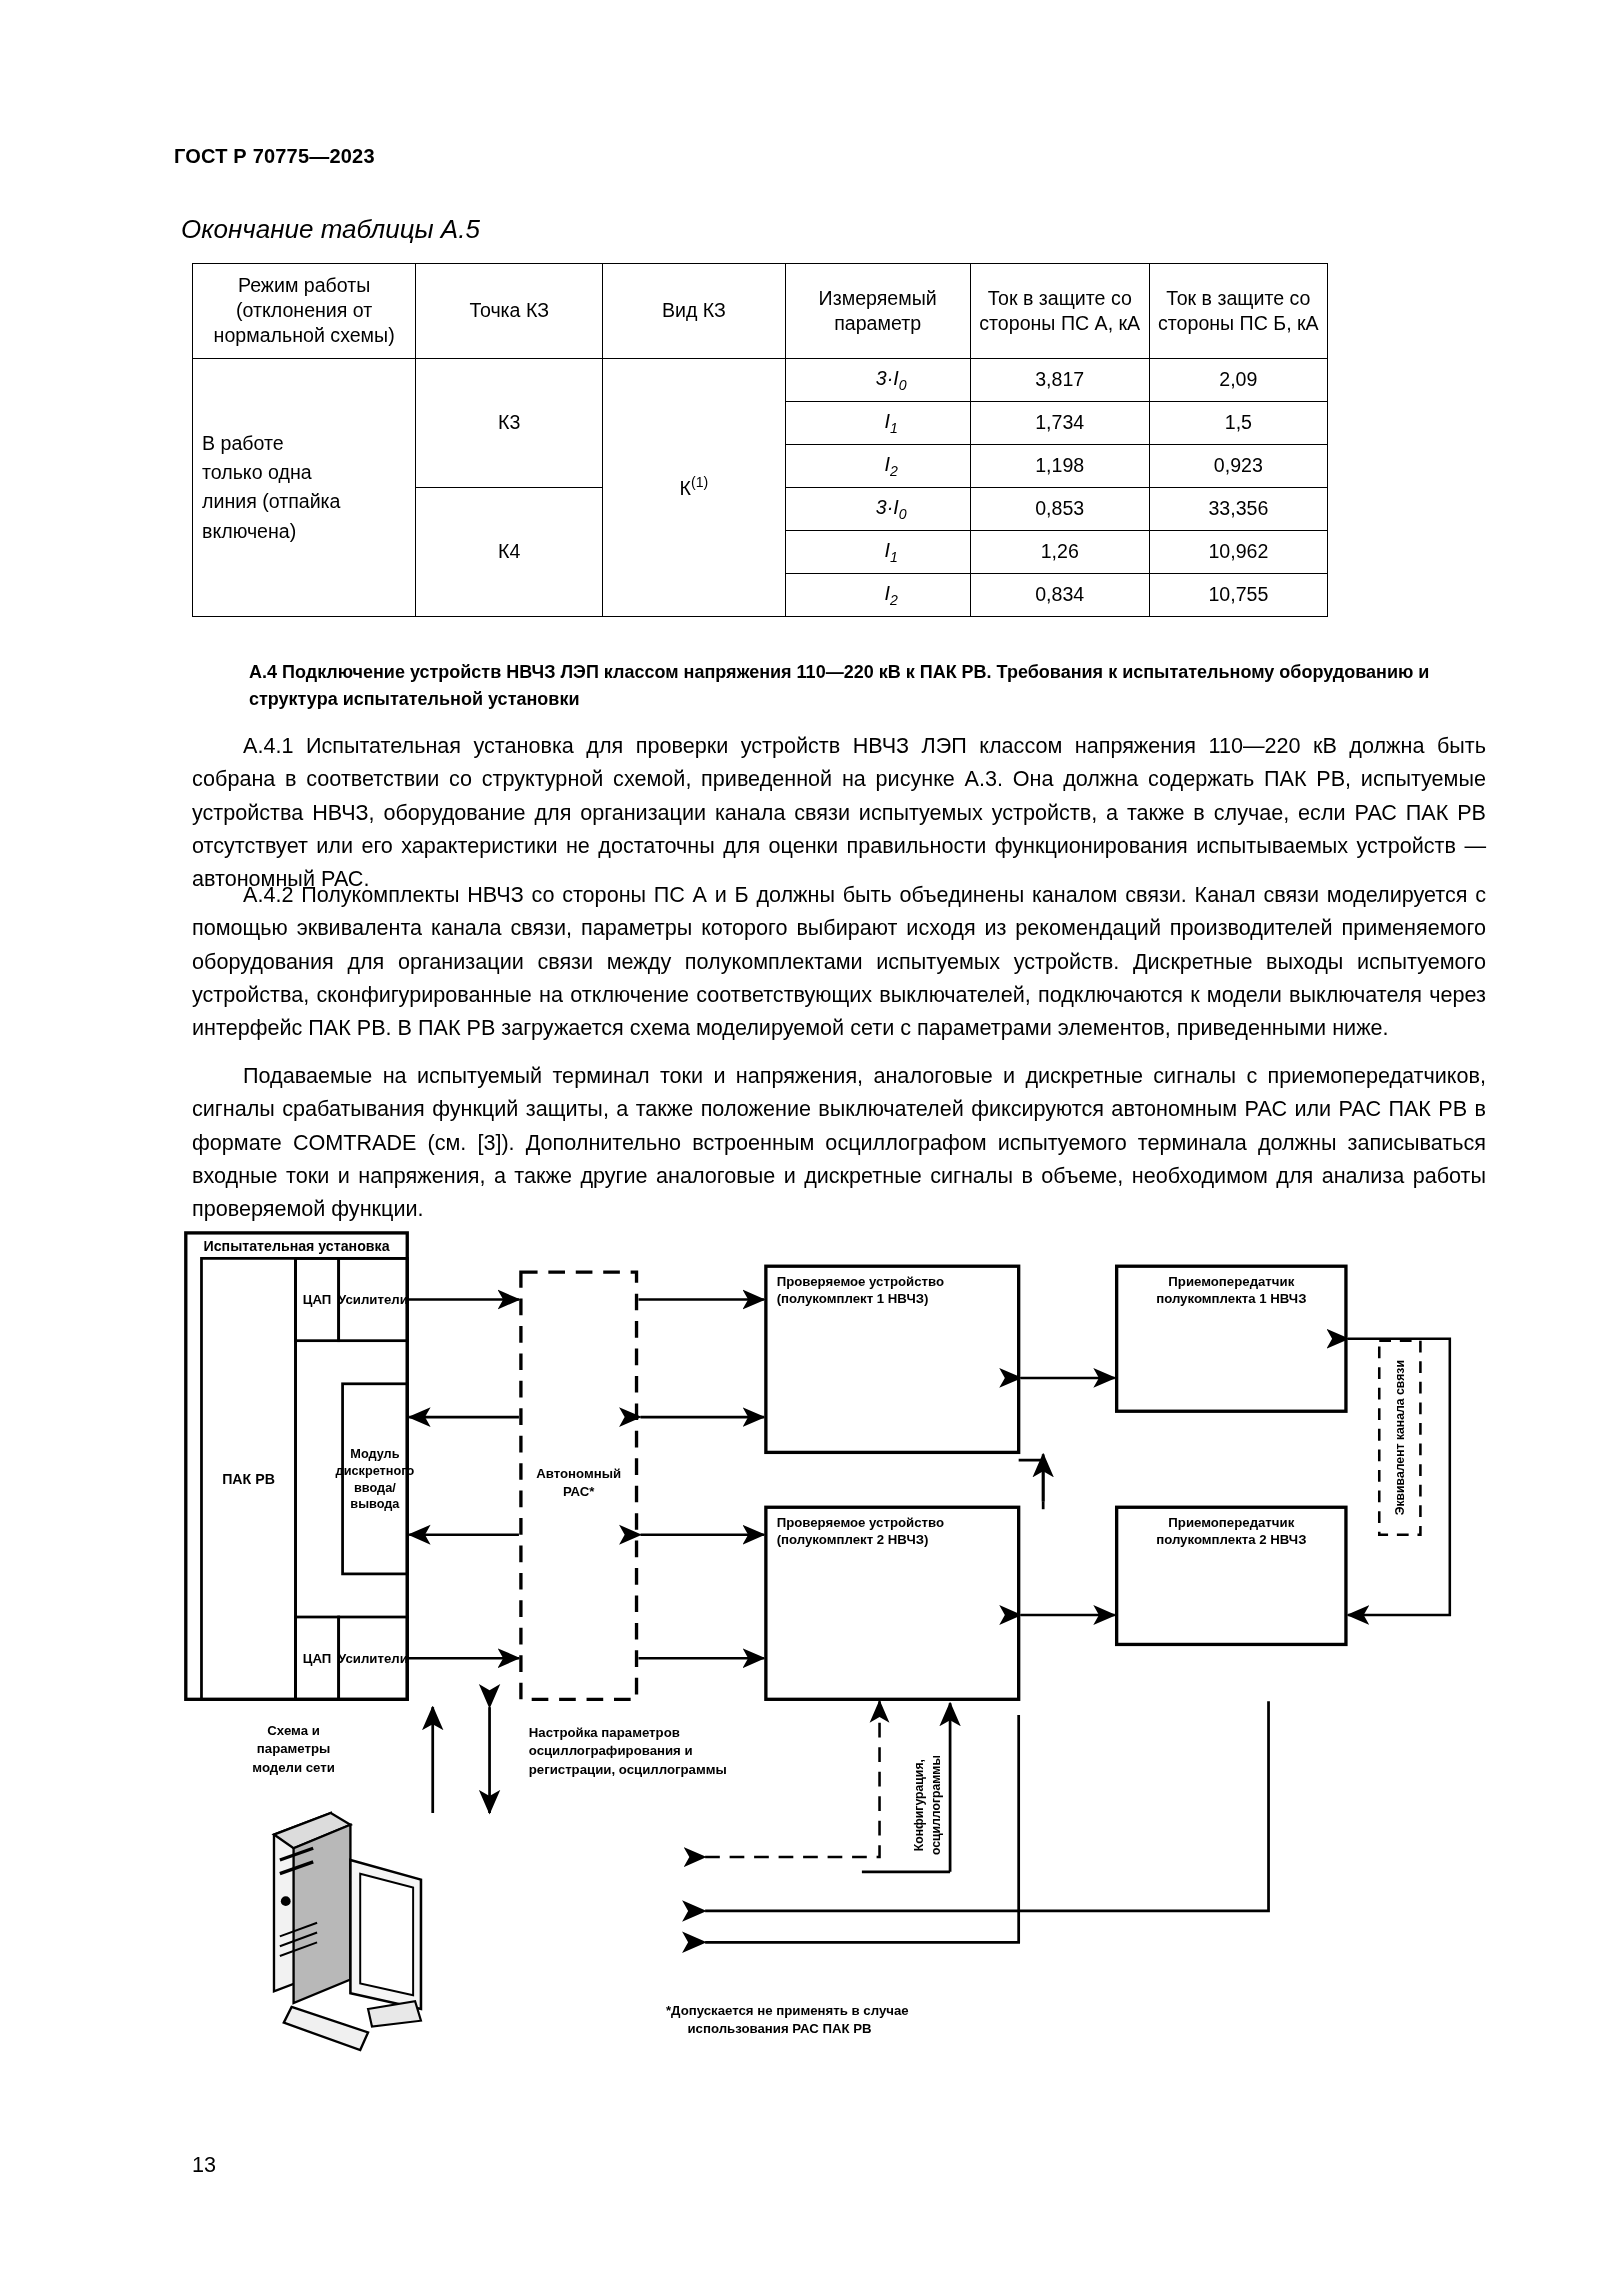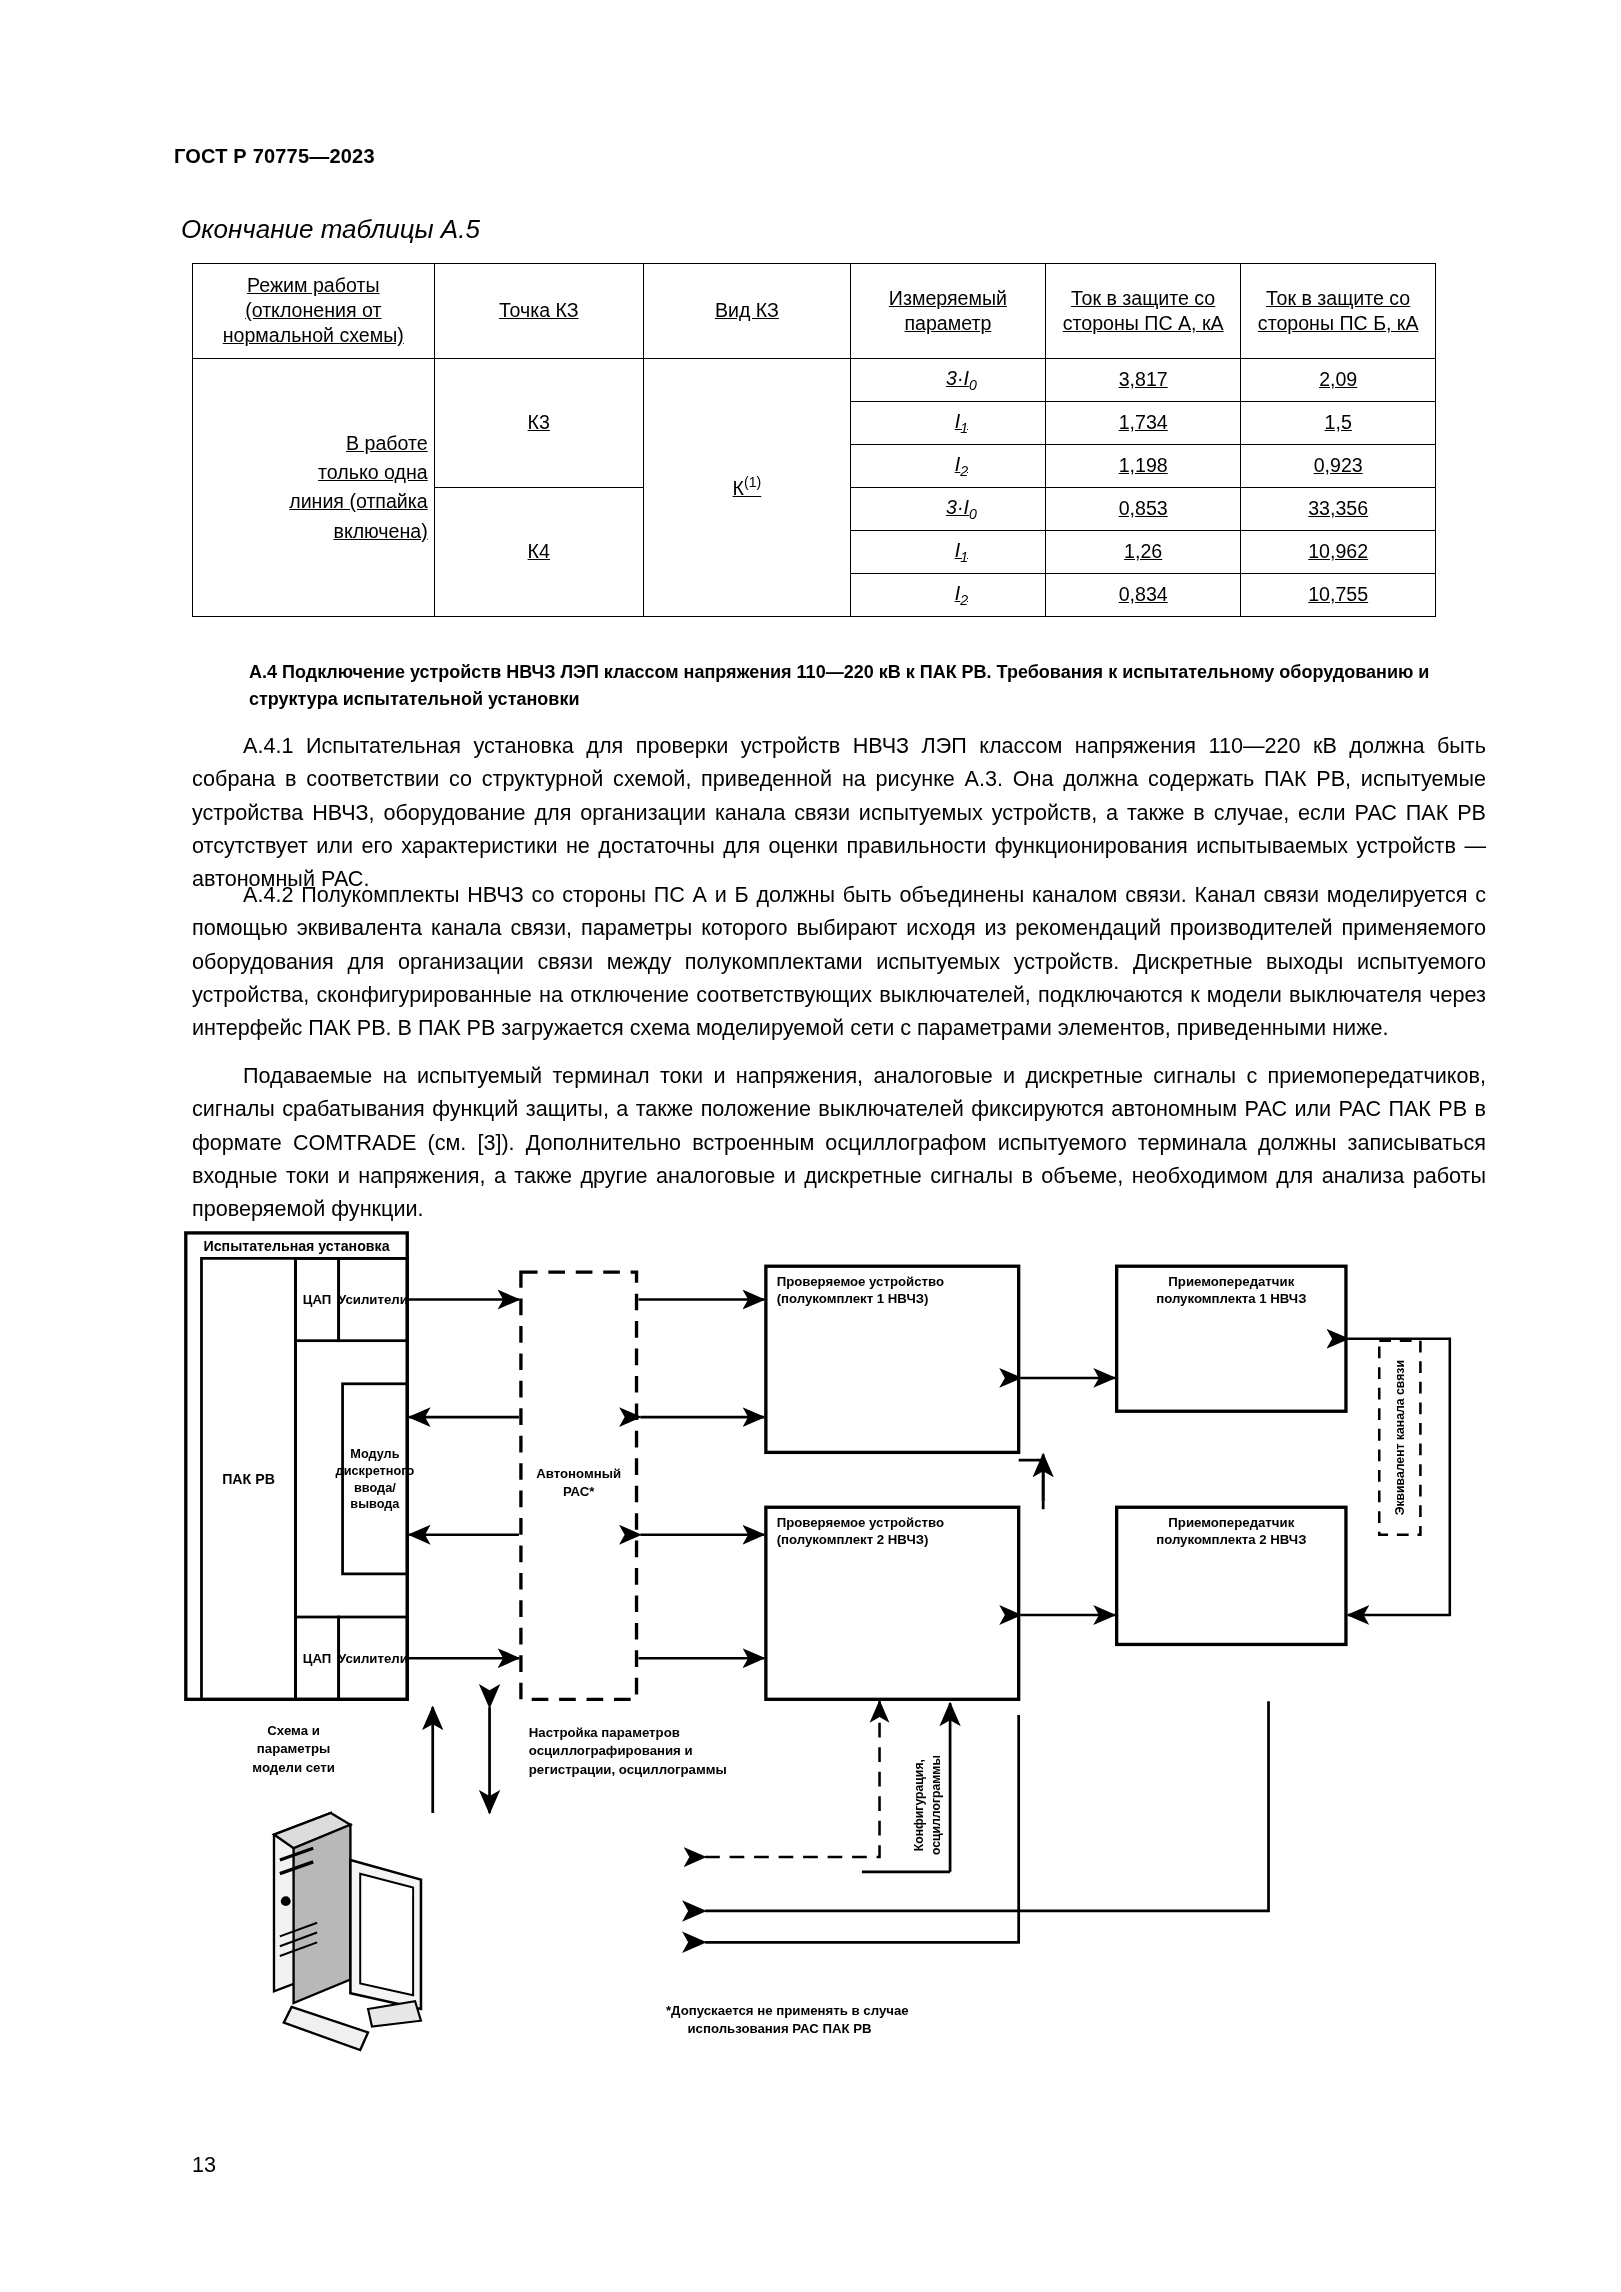--- a/index.html
+++ b/index.html
@@ -9,25 +9,25 @@
 
   .page{position:absolute;left:0;top:0;width:1621px;height:2293px;}
 
   
   .runhead{position:absolute;left:174px;top:145px;font-size:20px;font-weight:bold;letter-spacing:0.2px;}
 
   
   .tblcaption{position:absolute;left:181px;top:214px;font-size:26px;font-style:italic;}
 
   
-  .tbl{position:absolute;left:192px;top:263px;width:1244px;border-collapse:collapse;text-decoration:underline;}
+  .tbl{position:absolute;left:192px;top:263px;width:1136px;border-collapse:collapse;}
   .tbl td,.tbl th{border:1.6px solid #000;font-weight:normal;font-size:19.6px;text-align:center;
                   vertical-align:middle;padding:4.9px 5.9px;line-height:1.28;}
   .tbl thead th{height:84px;}
-  .tbl .cmode{text-align:right;padding-left:24px;line-height:1.5;}
+  .tbl .cmode{text-align:left;padding-left:9px;line-height:1.5;}
   .rowh{height:43px;}
   .italic-i{font-style:italic;margin-left:27px;}
   sub{font-size:.72em;}
   sup{font-size:.72em;}
 
   
   .h4{position:absolute;left:249px;top:659px;width:1206px;font-size:18px;font-weight:bold;line-height:1.52;}
   .para{position:absolute;left:192px;width:1294px;font-size:21.6px;line-height:1.545;text-align:justify;}
   .para .ind{display:inline-block;width:51px;}
   .p1{top:729px;}

